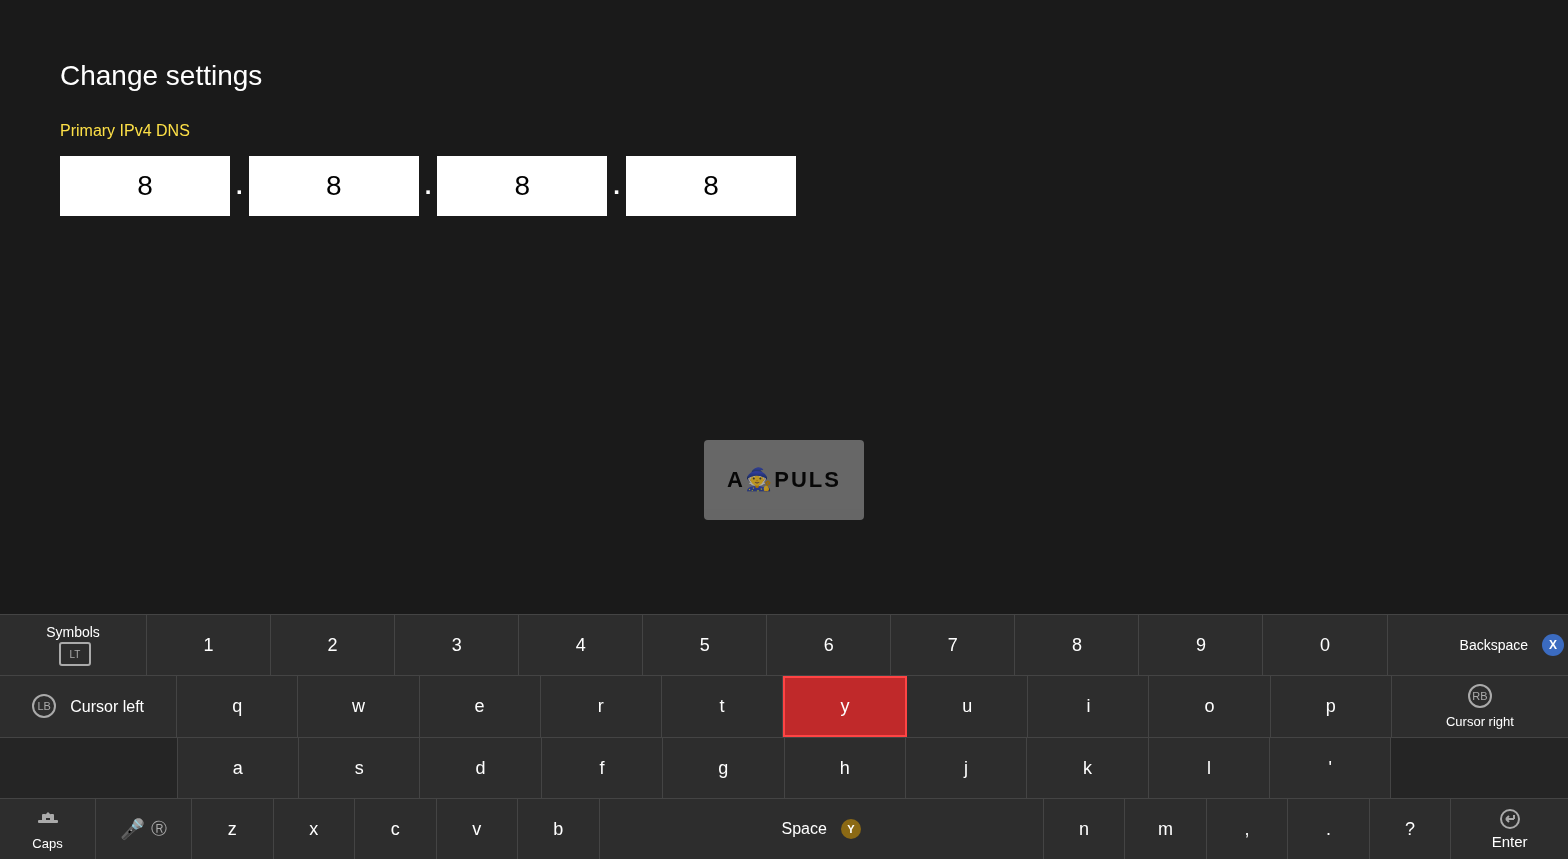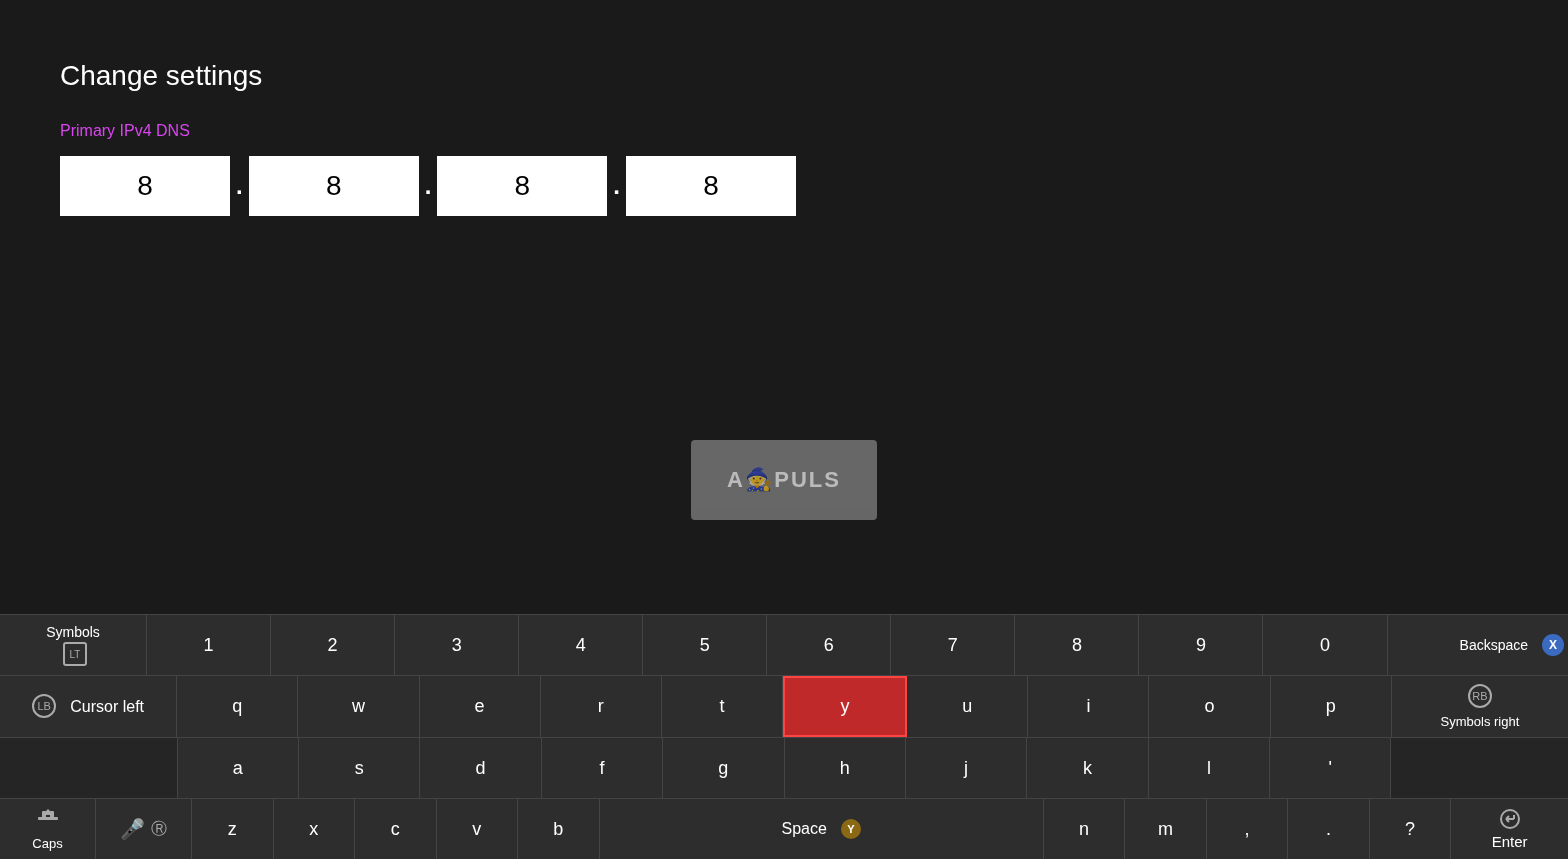--- a/index.html
+++ b/index.html
@@ -20,21 +20,21 @@
 
     .page-title {
       font-size: 28px;
       font-weight: 300;
       color: #ffffff;
       margin-bottom: 30px;
     }
 
     .dns-label {
       font-size: 16px;
-      color: #d946ef;
+      color: #fde047;
       margin-bottom: 16px;
     }
 
     .dns-fields {
       display: flex;
       align-items: center;
       gap: 0;
     }
 
     .dns-field {
@@ -56,30 +56,30 @@
       margin: 0 6px;
       font-weight: bold;
     }
 
     
     .watermark {
       position: absolute;
       top: 440px;
       left: 50%;
       transform: translateX(-50%);
-      width: 186px;
+      width: 160px;
       height: 80px;
       background: #888;
       opacity: 0.7;
       display: flex;
       align-items: center;
       justify-content: center;
       font-size: 22px;
       font-weight: bold;
-      color: #ffffff;
+      color: #000000;
       letter-spacing: 2px;
       z-index: 10;
       border-radius: 4px;
     }
 
     
     .keyboard-container {
       position: absolute;
       bottom: 0;
       left: 0;
@@ -210,21 +210,21 @@
       color: #fff;
       font-size: 11px;
       font-weight: bold;
       margin-left: 4px;
     }
 
     .symbols-icon {
       display: inline-flex;
       align-items: center;
       justify-content: center;
-      width: 24px;
+      width: 32px;
       height: 24px;
       border-radius: 3px;
       border: 2px solid #aaa;
       font-size: 10px;
       color: #aaa;
       margin-left: 4px;
     }
   </style>
 </head>
 <body>
@@ -320,21 +320,21 @@
         <span>i</span>
       </div>
     <div class="key">
         <span>o</span>
       </div>
     <div class="key">
         <span>p</span>
       </div>
     <div class="key key-cursor" style="display:flex; flex-direction:column; align-items:center; justify-content:space-between; gap:4px;">
       <span class="controller-badge badge-rb">RB</span>
-      <span style="font-size:13px;">Symbols right</span>
+      <span style="font-size:13px;">Cursor right</span>
     </div>
   </div>
 
   <div class="keyboard-row">
     <div class="key key-wide" style="background:#252525;"></div>
     <div class="key">
         <span>a</span>
       </div>
     <div class="key">
         <span>s</span>
@@ -360,21 +360,21 @@
     <div class="key">
         <span>l</span>
       </div>
     <div class="key">
         <span>'</span>
       </div>
     <div class="key key-wide" style="background:#252525;"></div>
   </div>
 
   <div class="keyboard-row">
-    <div class="key key-caps" style="display:flex; flex-direction:column; align-items:center; justify-content:space-between; gap:4px;">
+    <div class="key key-caps" style="display:flex; flex-direction:column; align-items:center; justify-content:flex-end; gap:4px;">
       <svg width="28" height="22" viewBox="0 0 28 22">
         <rect x="4" y="10" width="20" height="3" fill="#aaa" rx="1"></rect>
         <rect x="8" y="4" width="4" height="9" fill="#aaa" rx="1"></rect>
         <rect x="16" y="4" width="4" height="9" fill="#aaa" rx="1"></rect>
         <polygon points="14,2 20,8 8,8" fill="#aaa"></polygon>
       </svg>
       <span style="font-size:13px;">Caps</span>
     </div>
     <div class="key key-mic" style="gap:6px;">
       <span style="font-size:20px;">🎤</span>

